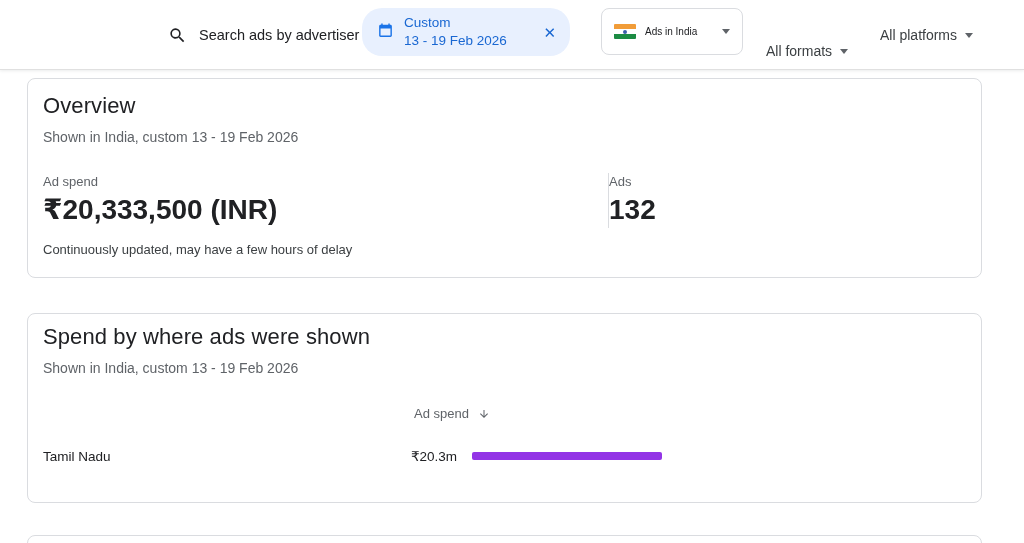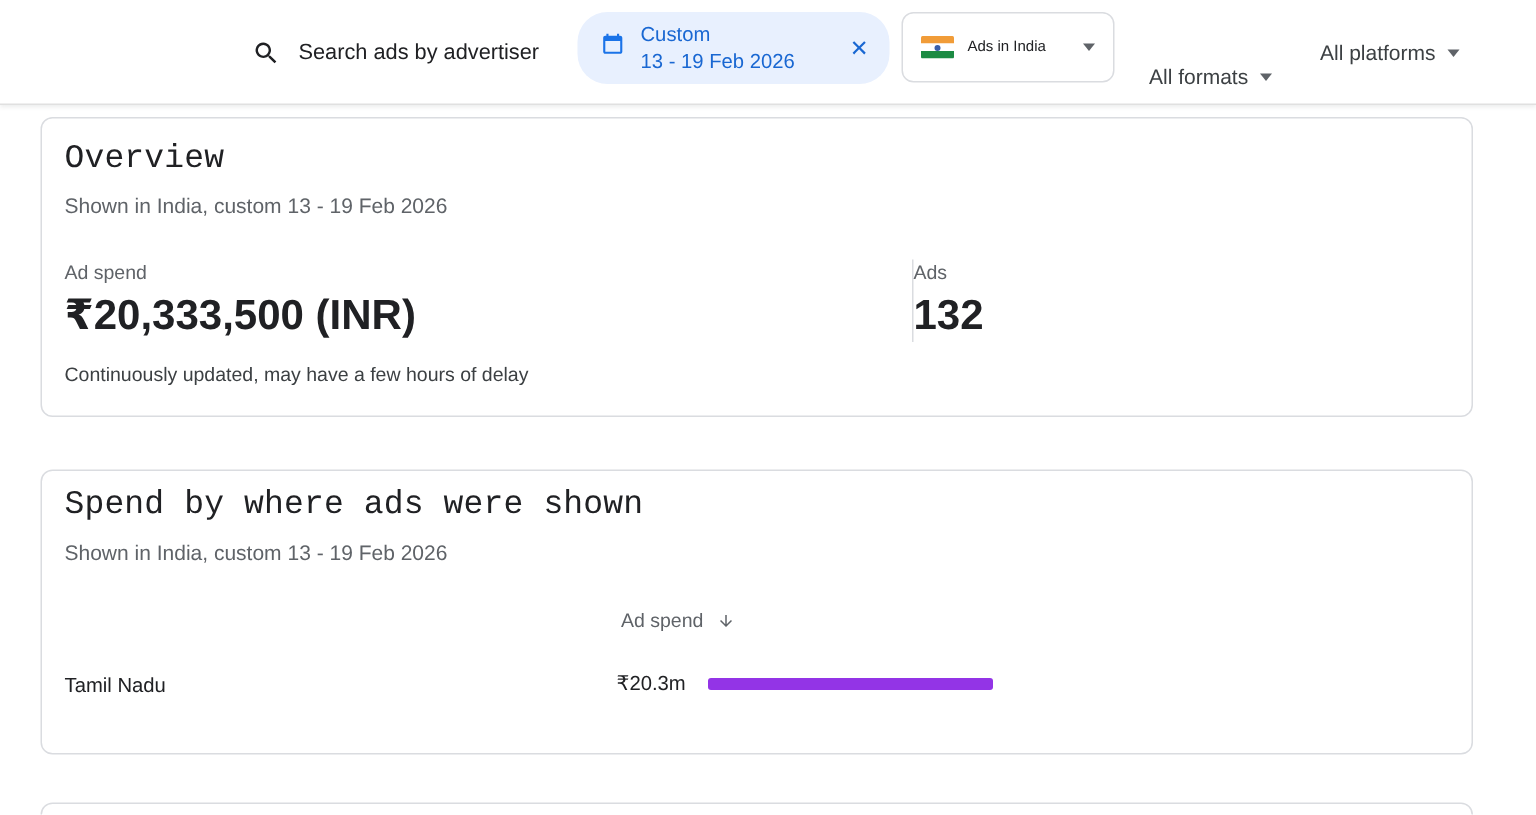--- a/index.html
+++ b/index.html
@@ -39,21 +39,21 @@
   .political { left: 38px; top: 0; height: 70px; }
   .searchbox { left: 168px; top: 0; height: 70px; gap: 12px; font-size: 14.5px; color: #202124; }
   .searchbox svg { display: block; }
 
   .date-chip {
     left: 362px; top: 8px;
     width: 208px; height: 48px;
     background: var(--chip-bg);
     border-radius: 20px;
     padding: 0 14px 0 15px;
-    display: flex; align-items: center; gap: 10px; margin-left: 23px;
+    display: flex; align-items: center; gap: 10px;
   }
   .date-chip .chip-text {
     width: 132px;
     display: flex; flex-wrap: wrap; column-gap: 12px; row-gap: 0;
     color: var(--accent-blue);
     font-size: 13.5px; font-weight: 500; line-height: 18px;
   }
   .date-chip .chip-close {
     margin-left: auto;
     color: var(--accent-blue);
@@ -86,21 +86,21 @@
   .card {
     margin: 0 42px 0 27px;
     background: #fff;
     border: 1px solid var(--border);
     border-radius: 8px;
   }
   .card-1 { margin-top: 8px; height: 200px; padding: 14px 16px 0 15px; }
   .card-2 { margin-top: 35px; height: 190px; padding: 10px 16px 0 15px; }
   .card-3 { margin-top: 32px; height: 30px; }
 
-  .card-title { font-size: 22px; font-weight: 400; color: #202124; line-height: 26px; letter-spacing: .1px; font-family: Liberation Mono, monospace; }
+  .card-title { font-size: 22px; font-weight: 400; color: #202124; line-height: 26px; letter-spacing: .1px; }
   .card-subtitle { margin-top: 9px; font-size: 14px; color: var(--text-secondary); line-height: 19px; }
 
   
   .stats { display: flex; margin-top: 26px; }
   .stat-col-1 { width: 565px; }
   .stat-col-2 { border-left: 1px solid var(--border); }
   .stat-label { font-size: 13px; color: var(--text-secondary); line-height: 17px; }
   .stat-value { margin-top: 2px; font-size: 28px; font-weight: 700; color: #202124; line-height: 36px; letter-spacing: 0; }
   .footnote { margin-top: 13px; font-size: 13px; color: #3c4043; line-height: 17px; }
 

